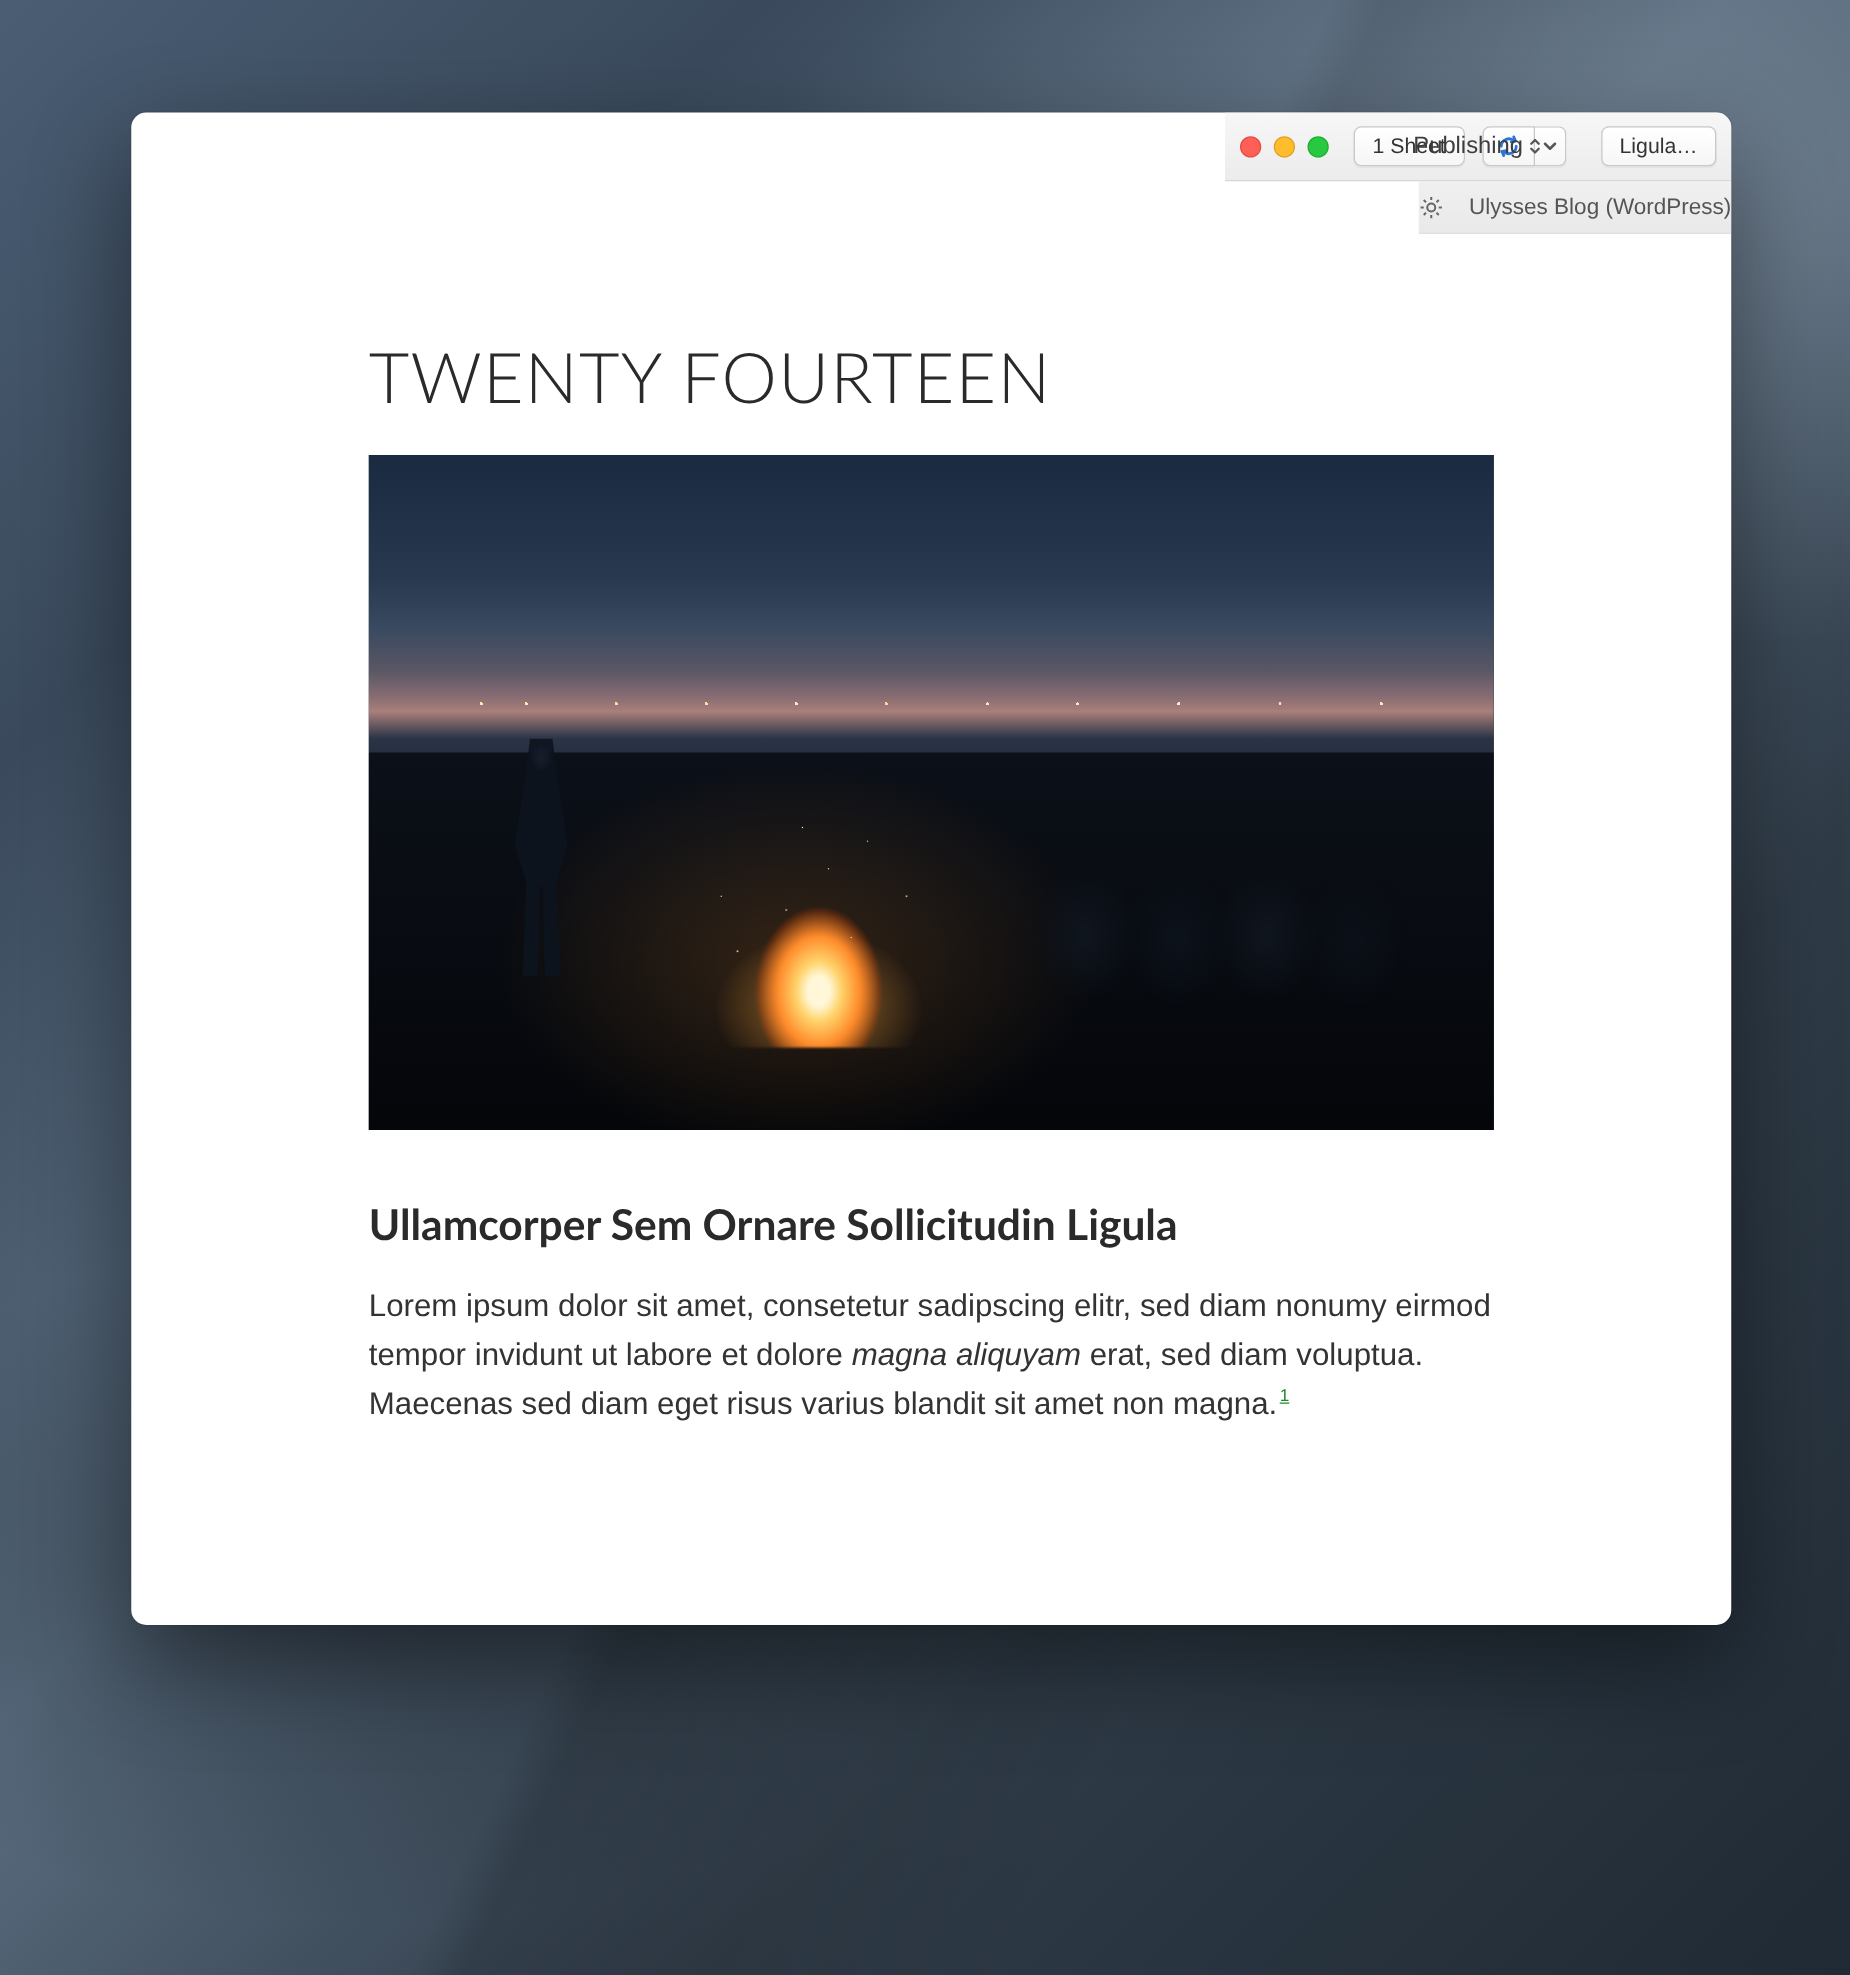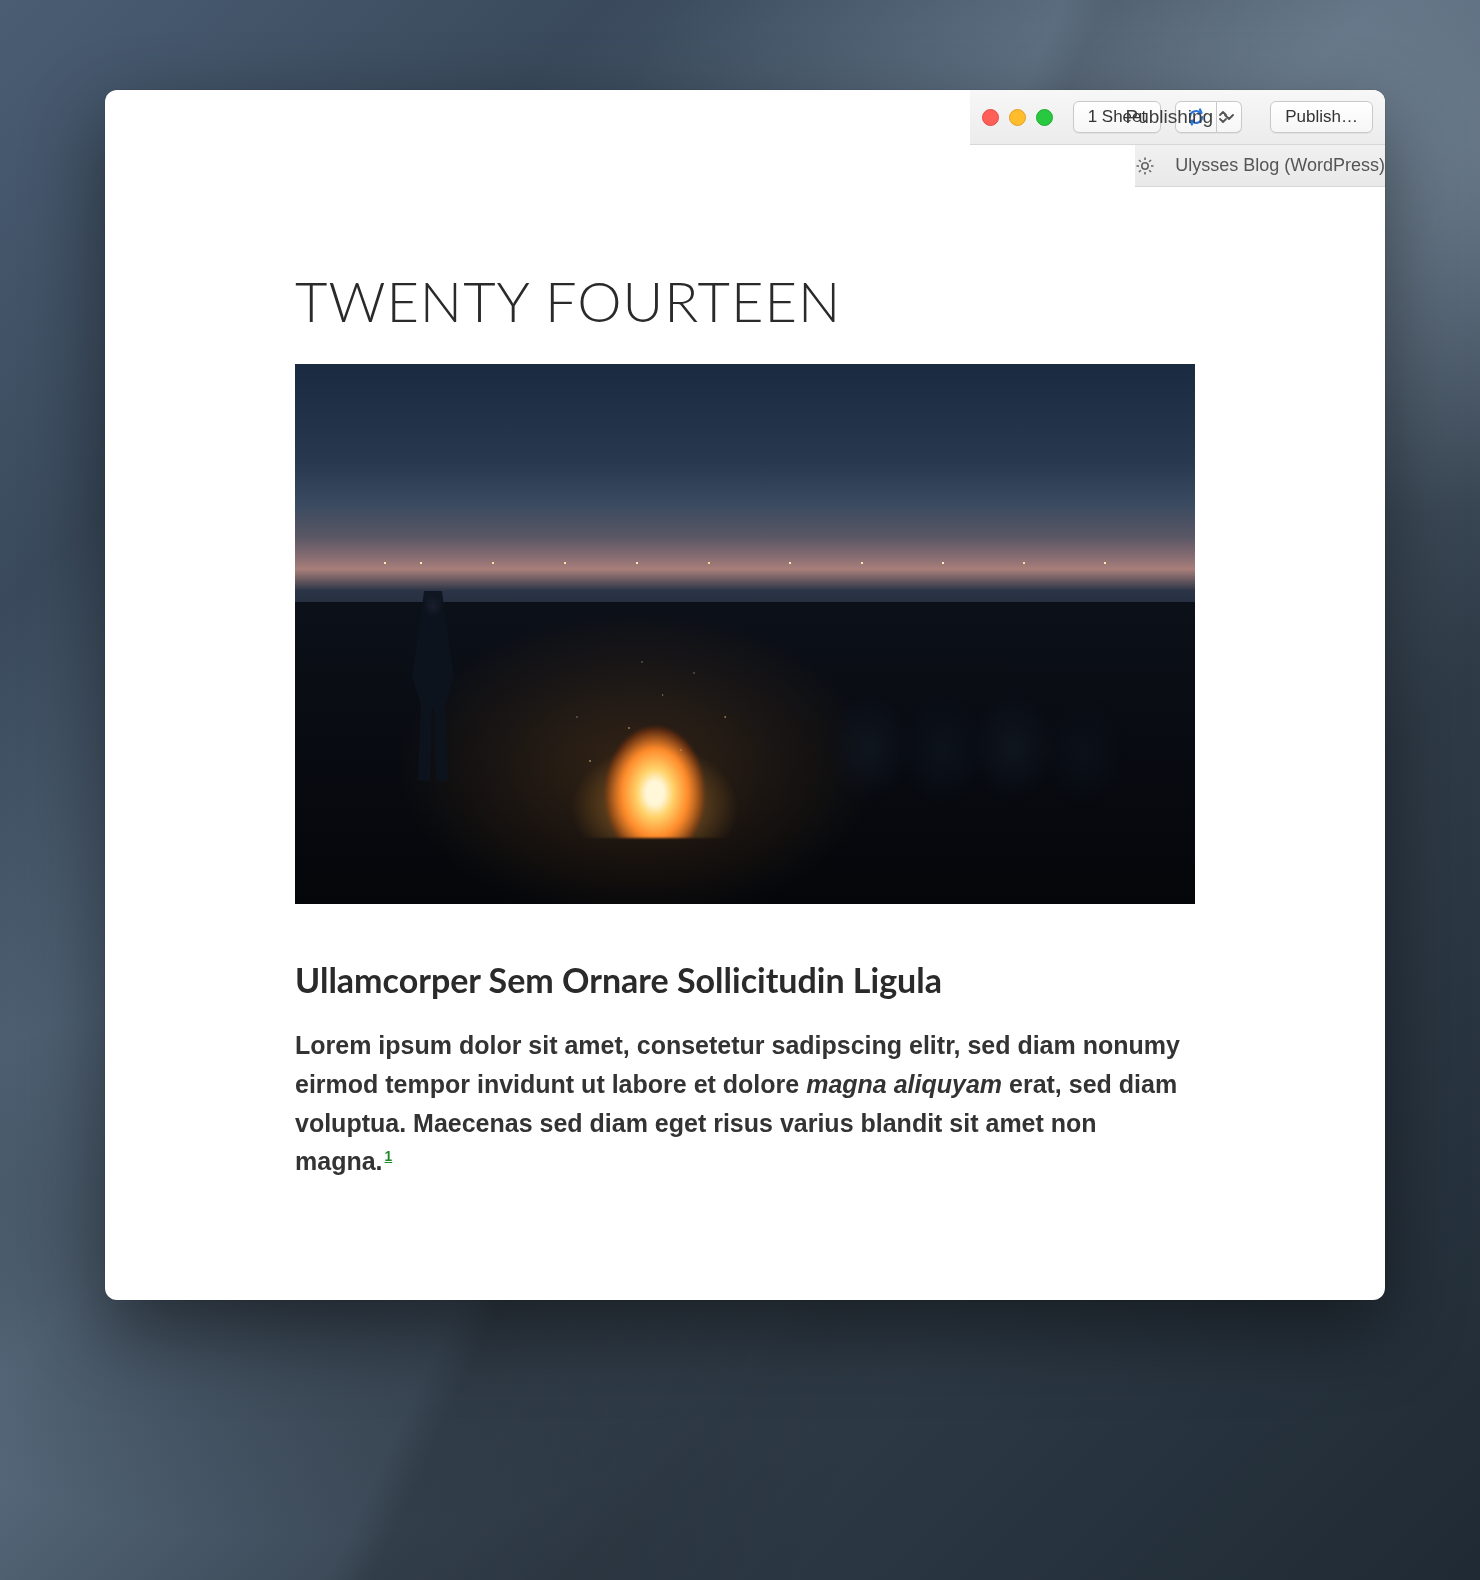--- a/index.html
+++ b/index.html
@@ -165,21 +165,21 @@
       radial-gradient(70px 90px at 60% 60%, #10161f, transparent 62%),
       radial-gradient(70px 90px at 82% 63%, #0c1119, transparent 62%);
     filter: blur(.5px);
   }
 
   .post-title {
     font-size:34px; font-weight:700; color:#2a2a2a;
     margin-bottom:26px;
     font-family:"Lato","Helvetica Neue",Arial,sans-serif;
   }
-  .para { font-size:25px; line-height:1.55; color:#333; margin-bottom:34px;font-weight:bold; }
+  .para { font-size:25px; line-height:1.55; color:#333; margin-bottom:34px; }
   .para em { font-style:italic; }
   .fnref { color:#1f8a2b; font-size:.55em; vertical-align:super; text-decoration:underline; margin-left:2px; }
   .quote { font-size:25px; line-height:1.55; color:#8d8d8d; font-style:italic; }
 
   
   svg { display:block; }
 </style>
 </head>
 <body>
 
@@ -217,21 +217,21 @@
         <span>Publishing</span>
         <svg width="12" height="16" viewBox="0 0 12 16">
           <path d="M3 6l3-3 3 3M3 10l3 3 3-3" fill="none" stroke="#555" stroke-width="1.8" stroke-linecap="round" stroke-linejoin="round"></path>
         </svg>
       </div>
     </div>
 
     <div class="spacer"></div>
 
     <div class="pillbtn">
-      <span>Publish…</span>
+      <span>Ligula…</span>
     </div>
   </div>
 
   <div class="subheader">
     <svg width="20" height="20" viewBox="0 0 20 20">
       <circle cx="10" cy="10" r="3.2" fill="none" stroke="#666" stroke-width="1.6"></circle>
       <g stroke="#666" stroke-width="1.6">
         <line x1="10" y1="1.5" x2="10" y2="4"></line>
         <line x1="10" y1="16" x2="10" y2="18.5"></line>
         <line x1="1.5" y1="10" x2="4" y2="10"></line>

